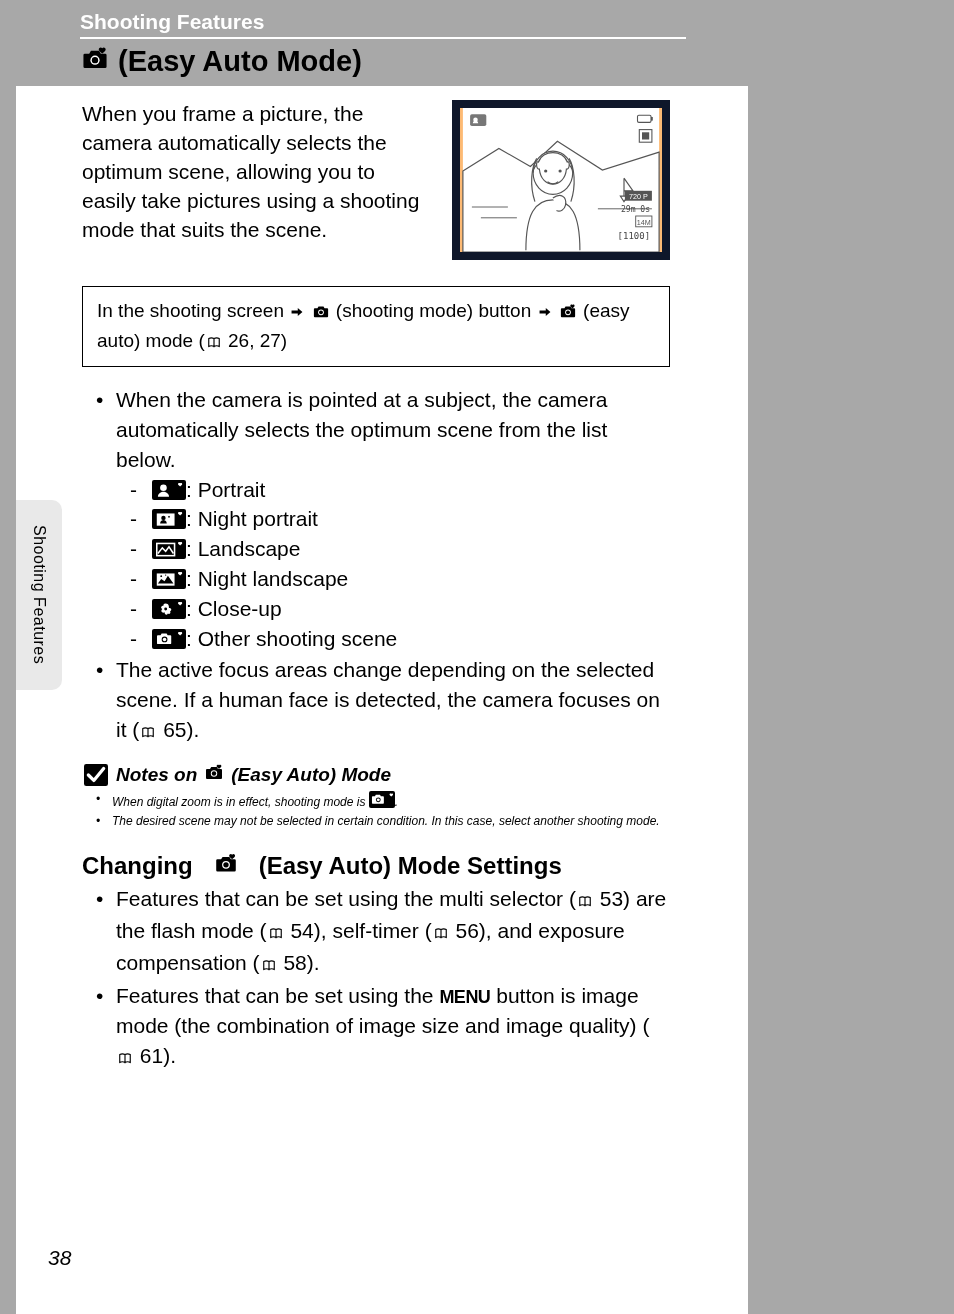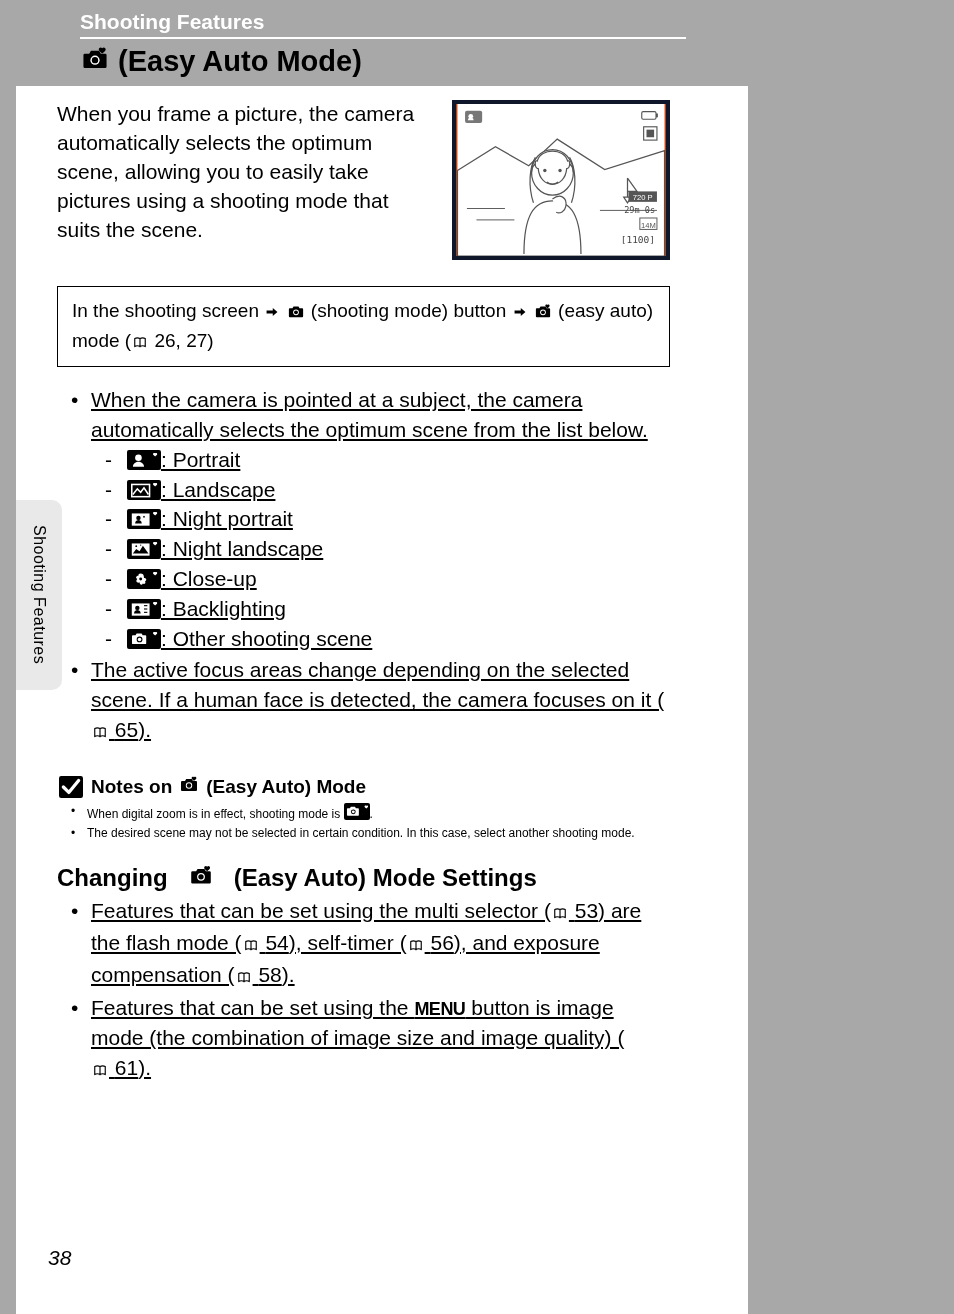--- a/index.html
+++ b/index.html
@@ -32,40 +32,40 @@
   .page-title {
     font-weight: 700;
     font-size: 29px;
     color: #000;
     margin: 0 62px 0 64px;
     display: flex;
     align-items: center;
     gap: 8px;
   }
   .content {
-    padding: 0 78px 0 41px;
+    padding: 0 78px 0 66px;
   }
   .intro-row { display: flex; gap: 18px; align-items: flex-start; }
   .intro-text { flex: 1; font-size: 21px; line-height: 1.38; }
   .preview {
-    border: 4px solid #0f172a;
+    border: 8px solid #0f172a;
     width: 218px; height: 160px;
     position: relative;
-    background: #c2410c;
+    background: #fdba74;
     flex-shrink: 0;
   }
   .preview svg { width: 100%; height: 100%; display: block; }
   .nav-box {
     border: 1px solid #000;
     margin: 26px 0 18px 0;
     padding: 10px 14px 10px 14px;
     font-size: 19px;
     line-height: 1.45;
   }
-  ul.bullets { list-style: none; margin-left: 14px; text-decoration: underline; }
+  ul.bullets { list-style: none; margin-left: 14px; }
   ul.bullets > li {
     position: relative;
     padding-left: 20px;
     font-size: 21px;
     line-height: 1.42;
     margin-bottom: 2px;
   }
   ul.bullets > li::before {
     content: "•";
     position: absolute; left: 0; top: 0;
@@ -89,21 +89,21 @@
     width: 34px; height: 20px;
     background: #000;
     color: #fff;
     border-radius: 2px;
     font-size: 11px;
     vertical-align: -3px;
     position: relative;
   }
   .scene-badge.small { width: 26px; height: 17px; font-size: 10px; vertical-align: -2px; }
   .scene-badge svg { width: 100%; height: 100%; }
-  .notes-block { margin-top: 28px; }
+  .notes-block { margin-top: 16px; font-style: italic; }
   .notes-title {
     font-weight: 700;
     font-size: 19px;
     display: flex;
     align-items: center;
     gap: 6px;
   }
   .check-icon {
     width: 28px; height: 24px;
     display: inline-block;
@@ -320,43 +320,38 @@
       <li>
         <span>When the camera is pointed at a subject, the camera automatically selects the optimum scene from the list below.</span>
         <ul class="dashes">
           <li><span class="scene-badge">
                 <svg viewBox="0 0 28 18">
                   <use href="#sc-portrait"></use>
                 </svg>
               </span><span>: Portrait</span></li>
           <li><span class="scene-badge">
                 <svg viewBox="0 0 28 18">
+                  <use href="#sc-nportrait"></use>
+                </svg>
+              </span><span>: Night portrait</span></li>
+          <li><span class="scene-badge">
+                <svg viewBox="0 0 28 18">
                   <use href="#sc-landscape"></use>
                 </svg>
               </span><span>: Landscape</span></li>
           <li><span class="scene-badge">
                 <svg viewBox="0 0 28 18">
-                  <use href="#sc-nportrait"></use>
-                </svg>
-              </span><span>: Night portrait</span></li>
-          <li><span class="scene-badge">
-                <svg viewBox="0 0 28 18">
                   <use href="#sc-nlandscape"></use>
                 </svg>
               </span><span>: Night landscape</span></li>
           <li><span class="scene-badge">
                 <svg viewBox="0 0 28 18">
                   <use href="#sc-closeup"></use>
                 </svg>
               </span><span>: Close-up</span></li>
-          <li><span class="scene-badge">
-                <svg viewBox="0 0 28 18">
-                  <use href="#sc-backlight"></use>
-                </svg>
-              </span><span>: Backlighting</span></li>
           <li><span class="scene-badge">
                 <svg viewBox="0 0 28 18">
                   <use href="#sc-other"></use>
                 </svg>
               </span><span>: Other shooting scene</span></li>
         </ul>
       </li>
       <li>
         <span>The active focus areas change depending on the selected scene. If a human face is detected, the camera focuses on it (</span><span class="book-ref"><span class="iicon"><svg width="18" height="14" viewBox="0 0 16 16">
                 <use href="#book" style="color:#000"></use>

